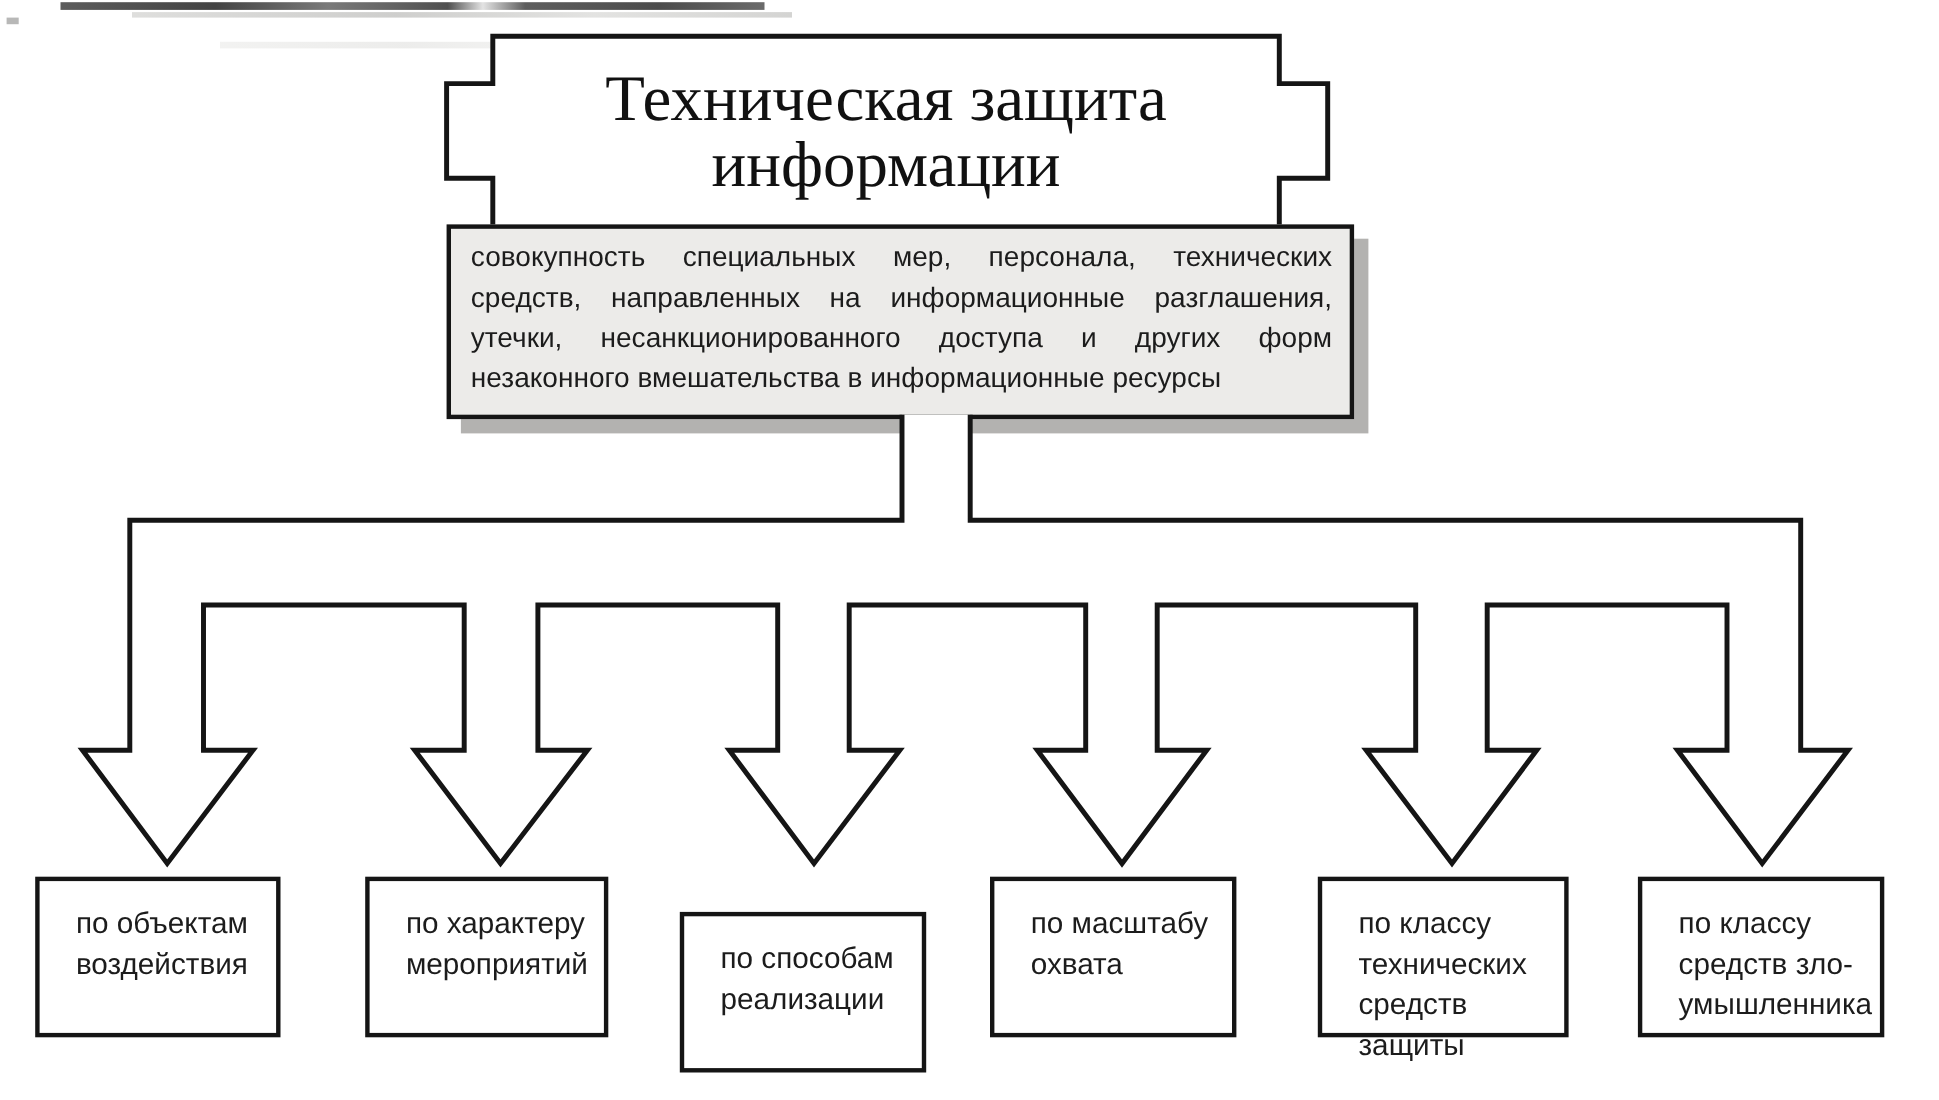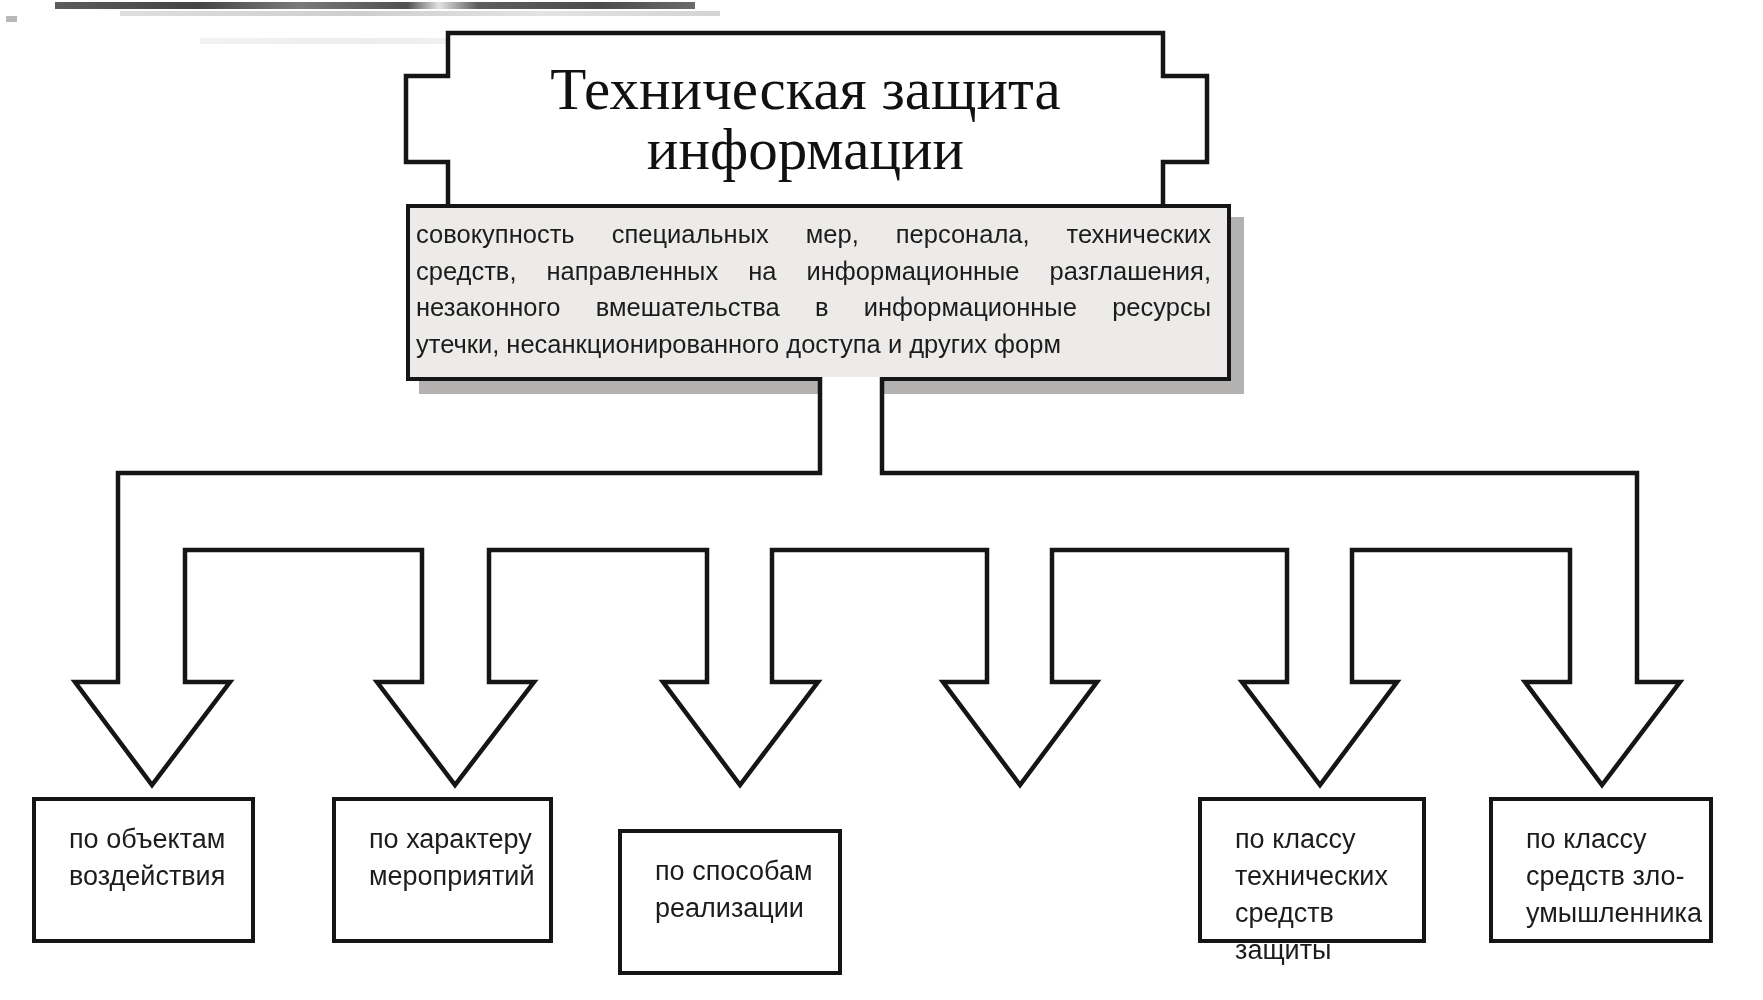--- a/index.html
+++ b/index.html
@@ -46,21 +46,21 @@
     font-family:"Liberation Serif","DejaVu Serif",serif;
     font-size:59px;line-height:60px;color:#111;
     white-space:pre-line;
   }
   .definition-box{
     position:absolute;left:406px;top:204px;width:825px;height:177px;
     box-sizing:border-box;
     background:var(--definition_fill);
     border:4px solid var(--ink);
     box-shadow:13px 13px 0 0 var(--shadow);
-    padding:8px 16px 0 6px;
+    padding:8px 16px 0 18px;
     color:var(--text);
     font-size:25.5px;line-height:36.5px;
   }
   .def-line{
     text-align:justify;
     text-align-last:justify;
     white-space:nowrap;
   }
   .def-line:last-child{
     text-align-last:left;
@@ -92,22 +92,22 @@
   <div class="artifact-smear2"></div>
   <div class="artifact-dot"></div>
 
   <svg class="layer" viewBox="0 0 1763 1000" aria-hidden="true">
     <path class="shape-stroke" d="M 448 208 L 448 162 L 406 162 L 406 76 L 448 76 L 448 33 L 1163 33 L 1163 76 L 1207 76 L 1207 162 L 1163 162 L 1163 208"></path>
   </svg>
 
   <div class="definition-box">
     <div class="def-line">совокупность специальных мер, персонала, технических</div>
     <div class="def-line">средств, направленных на информационные разглашения,</div>
+    <div class="def-line">утечки, несанкционированного доступа и других форм</div>
     <div class="def-line">незаконного вмешательства в информационные ресурсы</div>
-    <div class="def-line">утечки, несанкционированного доступа и других форм</div>
   </div>
 
   <svg class="layer" viewBox="0 0 1763 1000" aria-hidden="true">
     <path class="shape-stroke" d="M 820 377
          L 820 473 L 118 473 L 118 682 L 75 682 L 152 785 L 230 682 L 185 682 L 185 550
          L 422 550 L 422 682 L 377 682 L 455 785 L 534 682 L 489 682 L 489 550
          L 707 550 L 707 682 L 663 682 L 740 785 L 818 682 L 772 682 L 772 550
          L 987 550 L 987 682 L 943 682 L 1020 785 L 1097 682 L 1052 682 L 1052 550
          L 1287 550 L 1287 682 L 1242 682 L 1320 785 L 1397 682 L 1352 682 L 1352 550
          L 1570 550 L 1570 682 L 1525 682 L 1602 785 L 1680 682 L 1637 682 L 1637 473
@@ -122,20 +122,24 @@
 воздействия</span>
   </div>
   <div class="category-box cat-1">
     <span class="category-label">по характеру
 мероприятий</span>
   </div>
   <div class="category-box cat-2">
     <span class="category-label">по способам
 реализации</span>
   </div>
+  <div class="category-box cat-3">
+    <span class="category-label">по масштабу
+охвата</span>
+  </div>
   <div class="category-box cat-4">
     <span class="category-label">по классу
 технических
 средств защиты</span>
   </div>
   <div class="category-box cat-5">
     <span class="category-label">по классу
 средств зло-
 умышленника</span>
   </div>

